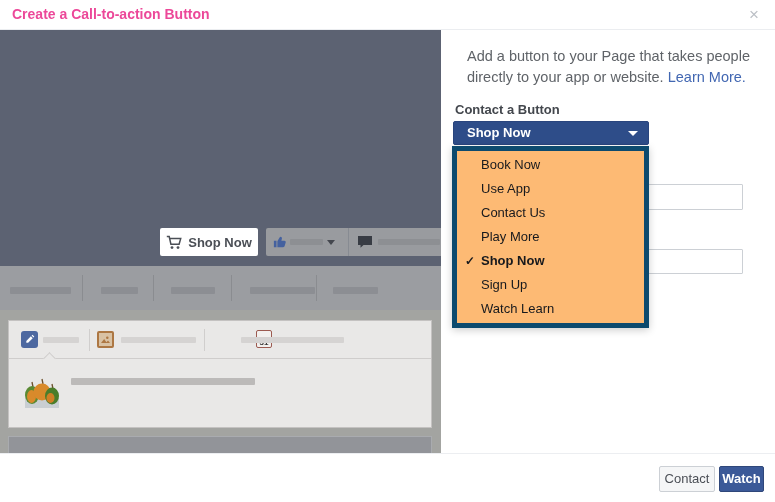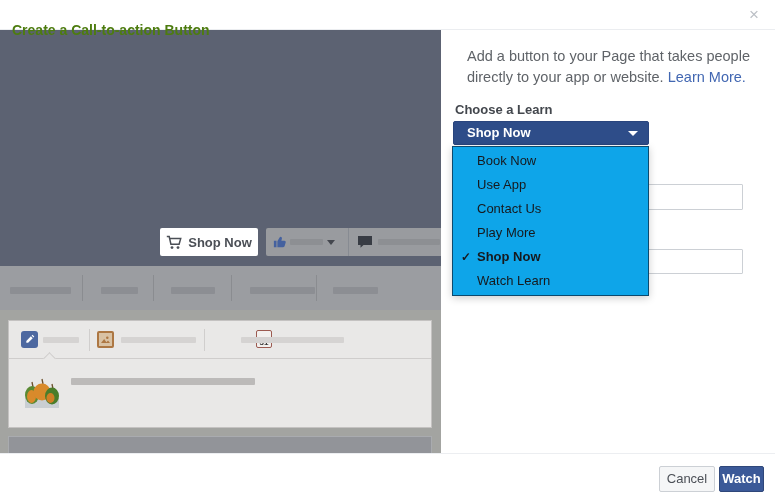--- a/index.html
+++ b/index.html
@@ -2,21 +2,21 @@
 <html><head>
 <meta charset="utf-8">
 <style>
   * { margin:0; padding:0; box-sizing:border-box; }
   html,body { background:#fff; }
   body { font-family:"Liberation Sans", sans-serif; }
   .dialog { position:relative; width:775px; height:502px; background:#fff; overflow:hidden; }
 
   
   .hdr { position:absolute; left:0; top:0; width:775px; height:30px; background:#fff; border-bottom:1px solid #ebedf0; z-index:30; }
-  .hdr-title { position:absolute; left:12px; top:16px; line-height:29px; font-size:14px; font-weight:bold; color:#4d7c0f; }
+  .hdr-title { position:absolute; left:12px; top:0; line-height:29px; font-size:14px; font-weight:bold; color:#ec4899; }
   .close-x { position:absolute; right:10px; top:2px; width:22px; height:26px; text-align:center; line-height:26px; font-size:17px; color:#bcc0c6; cursor:pointer; }
 
   
   .preview { position:absolute; left:0; top:30px; width:441px; height:423px; overflow:hidden; background:#a3a4a1; }
   .cover { position:absolute; left:0; top:0; width:441px; height:236px; background:#5c6272; }
   .cta-prev { position:absolute; left:160px; top:198px; width:98px; height:28px; background:#fff; border-radius:2px;
               display:flex; align-items:center; justify-content:center; gap:6px; font-size:13px; font-weight:bold; color:#4b4f56; }
   .like-group { position:absolute; left:266px; top:198px; width:175px; height:28px; background:#999b9f; border-radius:2px 0 0 2px; }
   .lg-divider { position:absolute; left:82px; top:0; width:1px; height:28px; background:#878b92; }
   .lg-bar1 { position:absolute; left:24px; top:11px; width:33px; height:6px; background:#8d8f93; border-radius:1px; }
@@ -49,21 +49,21 @@
   .panel { position:absolute; left:441px; top:30px; width:334px; height:423px; background:#fff; z-index:10; }
   .desc { position:absolute; left:14px; top:16px; width:316px; font-size:14.5px; line-height:21px; color:#5f6368;margin-left:12px; }
   .desc a { color:#4267b2; text-decoration:none; cursor:pointer; }
   .choose { position:absolute; left:14px; top:72px; font-size:13px; font-weight:bold; color:#43474d; }
   .ghost-input { position:absolute; left:14px; width:288px; background:#fff; border:1px solid #ccd0d5; border-radius:1px; font-size:13px; padding:0 6px; color:#1d2129; }
   .gi-1 { top:154px; height:26px; }
   .gi-2 { top:219px; height:25px; }
   .select { position:absolute; left:12px; top:91px; width:196px; height:24px; background:#2e4d89; border:1px solid #29457e; border-radius:2px; cursor:pointer; z-index:12; }
   .select-label { position:absolute; left:13px; top:0; line-height:22px; font-size:13px; font-weight:bold; color:#fff; }
   .select-caret { position:absolute; right:10px; top:9px; width:0; height:0; border-left:5px solid transparent; border-right:5px solid transparent; border-top:5px solid #fff; }
-  .menu { position:absolute; left:11px; top:116px; width:197px; background:#0ea5e9; border:1px solid #0c4a6e; box-shadow:0 2px 8px rgba(0,0,0,0.2); z-index:15; padding:2px 0; }
+  .menu { position:absolute; left:11px; top:116px; width:197px; background:#fdba74; border:5px solid #0c4a6e; box-shadow:0 2px 8px rgba(0,0,0,0.2); z-index:15; padding:2px 0; }
   .menu-item { position:relative; height:24px; line-height:24px; padding-left:24px; font-size:13px; color:#17191d; cursor:pointer; }
   .menu-item.selected { font-weight:bold; }
   .menu-check { position:absolute; left:8px; top:0; font-size:12px; color:#17191d; }
 
   
   .ftr { position:absolute; left:0; top:453px; width:775px; height:49px; background:#fff; border-top:1px solid #eceef1; z-index:30; }
   .btn { position:absolute; top:12px; height:26px; line-height:24px; font-size:13px; border-radius:2px; text-align:center; cursor:pointer; font-family:"Liberation Sans", sans-serif; }
   .btn-cancel { right:60px; width:56px; background:#f5f6f7; border:1px solid #ccd0d5; color:#4b4f56; }
   .btn-next { right:11px; width:45px; background:#3b5998; border:1px solid #2f477a; color:#fff; font-weight:bold; }
 </style>
@@ -157,21 +157,21 @@
 
     <div class="bottom-box"></div>
   </div>
 
   <div class="panel">
     <div class="desc">
       <span>Add a button to your Page that takes people directly to your app or website.</span>
       <a>Learn More.</a>
     </div>
 
-    <div class="choose">Choose a Learn</div>
+    <div class="choose">Contact a Button</div>
 
     <input class="ghost-input gi-1" type="text" value="" style="">
     <input class="ghost-input gi-2" type="text" value="" style="">
 
     <div class="select">
       <span class="select-label">Shop Now</span>
       <span class="select-caret"></span>
     </div>
 
     <div class="menu">
@@ -185,23 +185,26 @@
         <span>Contact Us</span>
       </div>
       <div class="menu-item">
         <span>Play More</span>
       </div>
       <div class="menu-item selected">
         <span class="menu-check">✓</span>
         <span>Shop Now</span>
       </div>
       <div class="menu-item">
+        <span>Sign Up</span>
+      </div>
+      <div class="menu-item">
         <span>Watch Learn</span>
       </div>
     </div>
   </div>
 
   <div class="ftr">
-    <button class="btn btn-cancel">Cancel</button>
+    <button class="btn btn-cancel">Contact</button>
     <button class="btn btn-next">Watch</button>
   </div>
 
 </div>
 
 </body></html>

